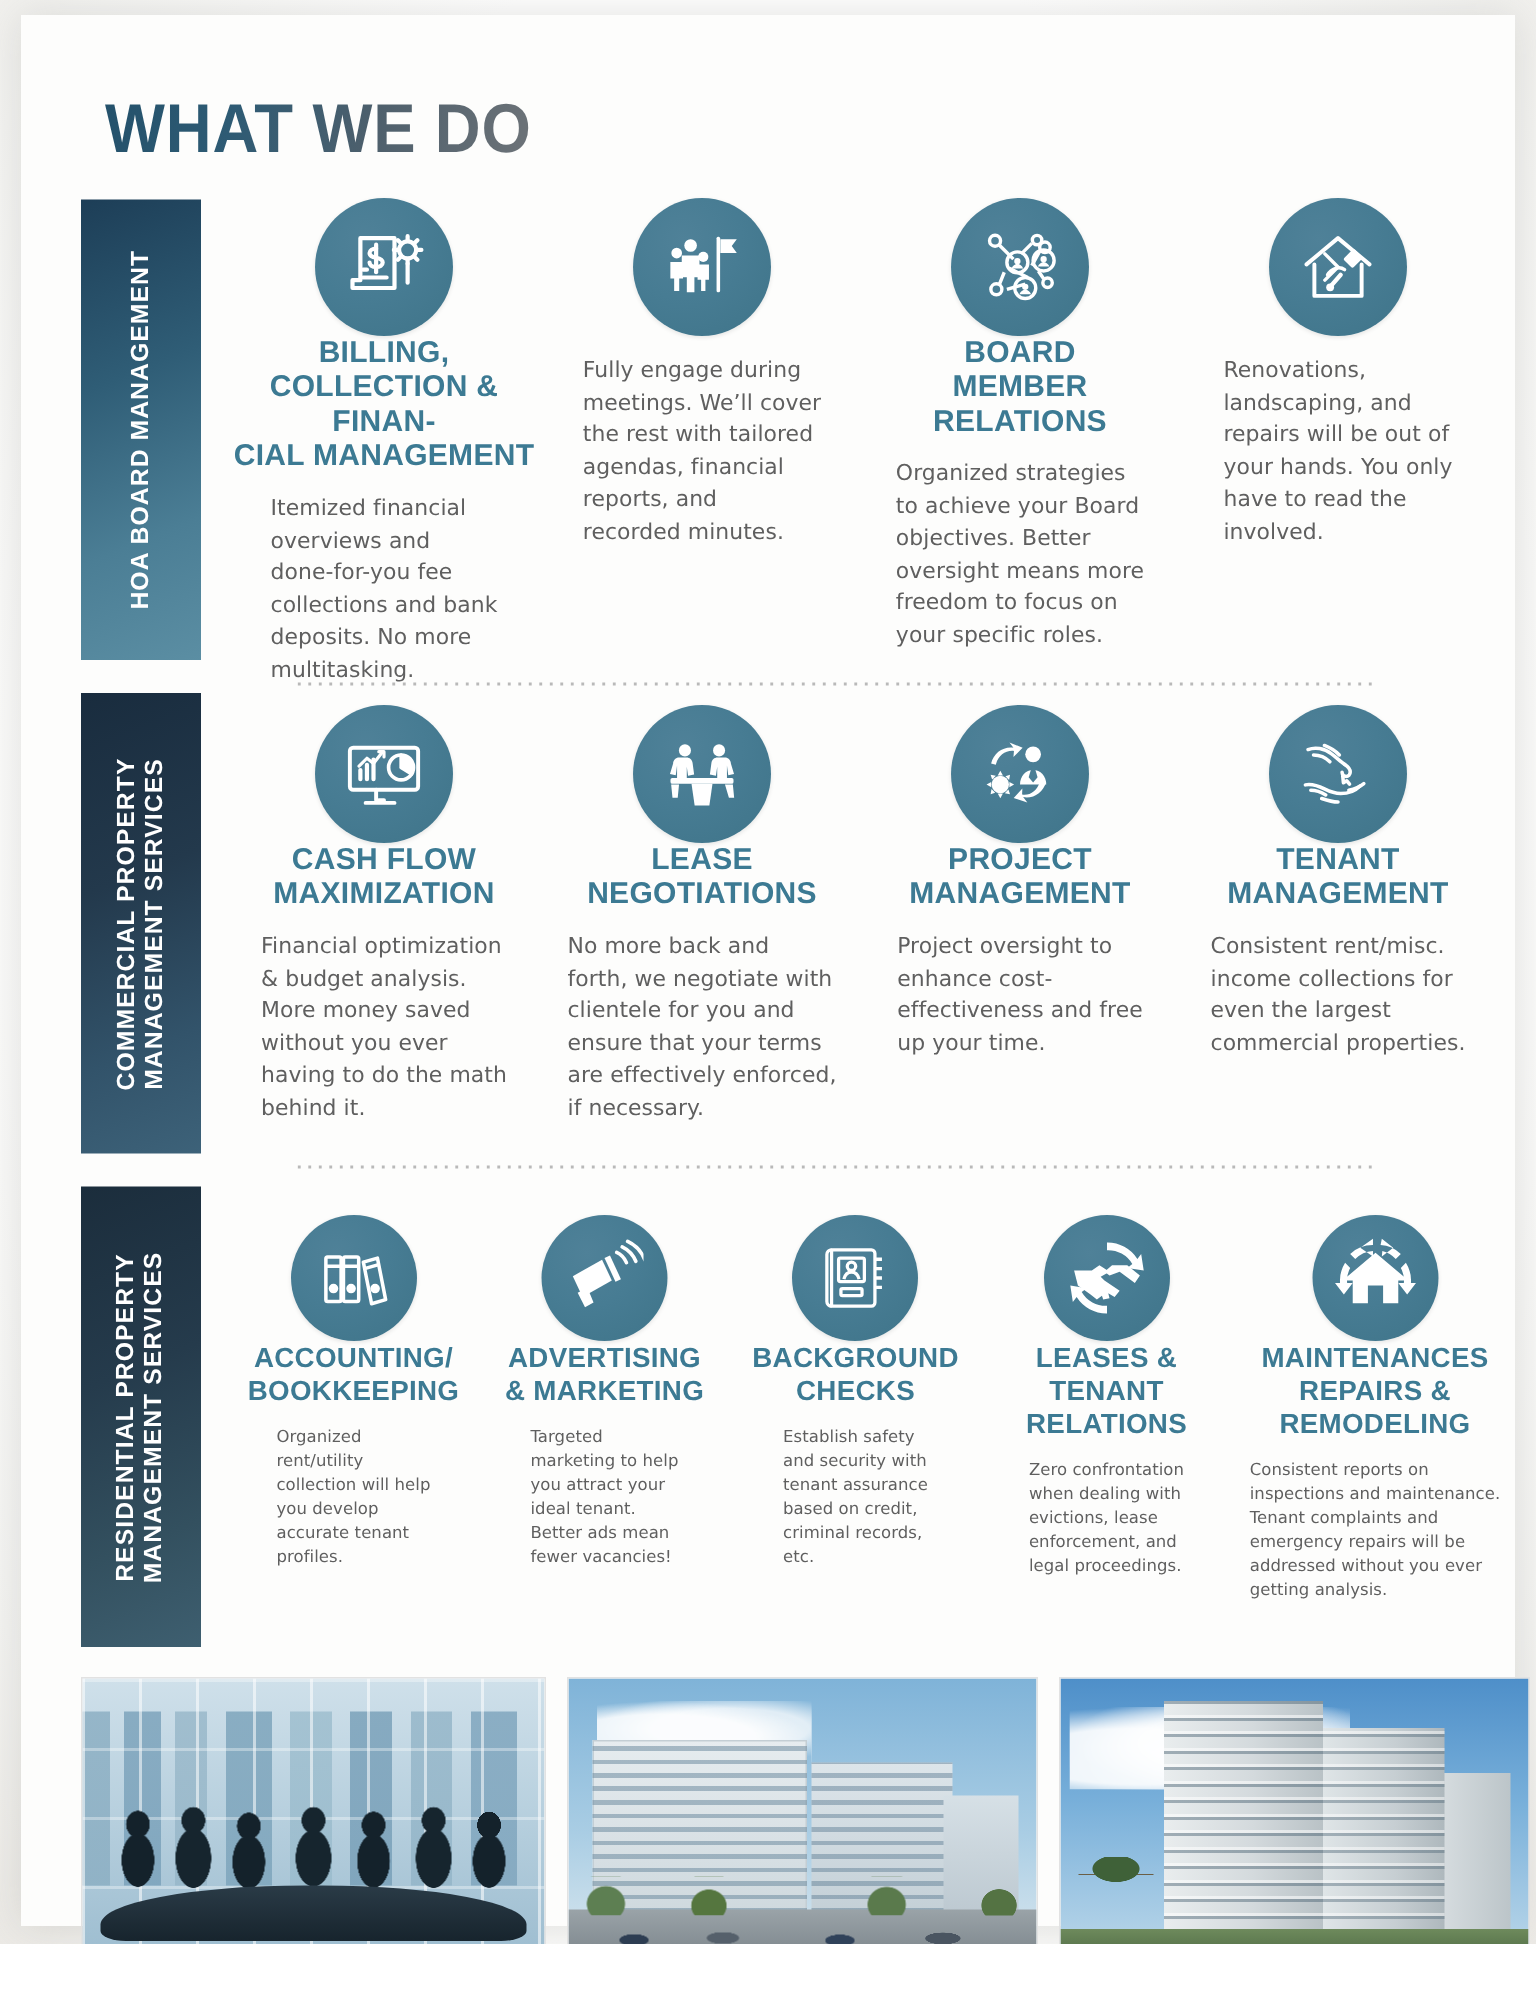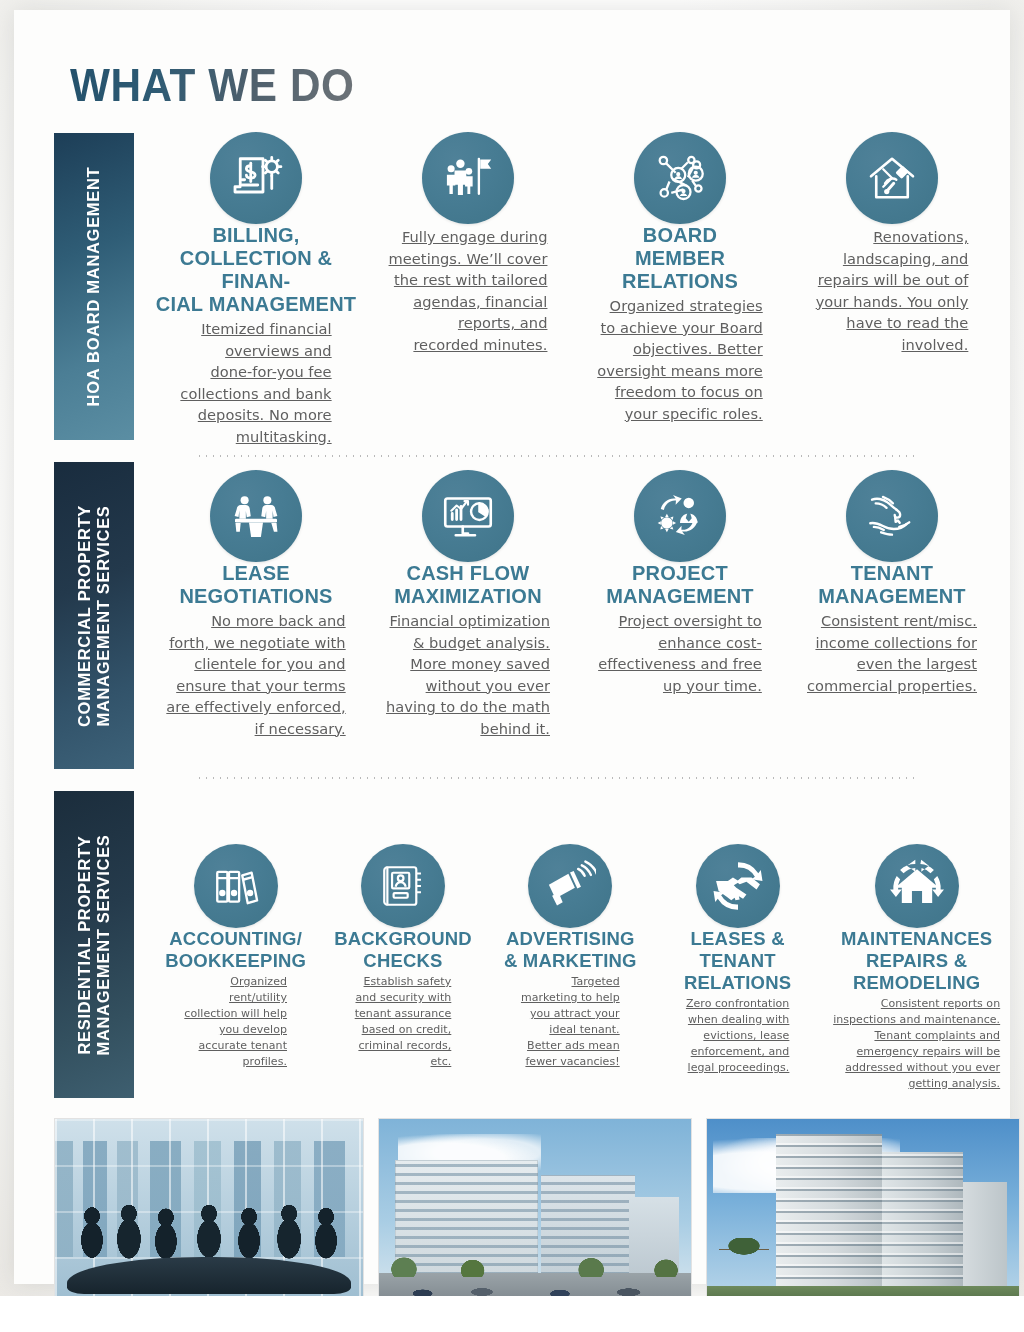--- a/index.html
+++ b/index.html
@@ -51,21 +51,21 @@
     background:linear-gradient(158deg,#1d3e57 0%,#2f5d76 38%,#4b7e95 72%,#5b8ea3 100%);}
   #sb2{left:54px;top:462px;height:307px;
     background:linear-gradient(158deg,#192c3e 0%,#23394c 40%,#32536a 75%,#3d6279 100%);}
   #sb3{left:54px;top:791px;height:307px;
     background:linear-gradient(158deg,#1b2d3c 0%,#253b4c 40%,#33505f 75%,#3e5f70 100%);}
 
   
   .row{position:absolute;display:flex;}
   #row1{left:150px;top:132px;width:850px;}
   #row2{left:150px;top:470px;width:850px;}
-  #row3{left:152px;top:844px;width:860px;}
+  #row3{left:152px;top:810px;width:860px;}
 
   .card{display:flex;flex-direction:column;align-items:center;}
   #row1 .card,#row2 .card{width:212px;}
   #row3 .card{width:172px;}
 
   .circle{
     border-radius:50%;
     background:radial-gradient(circle at 36% 30%,#4f8198 0%,#477c93 45%,#3f7489 100%);
     display:flex;align-items:center;justify-content:center;
     box-shadow:0 1px 3px rgba(0,0,0,.10);
@@ -77,28 +77,27 @@
   .headline{
     color:#3c7a93;
     font-family:"Liberation Sans Narrow","Liberation Sans",sans-serif;
     font-weight:bold;
     font-size:20px;line-height:23px;letter-spacing:.2px;
     text-align:center;text-transform:uppercase;
     white-space:pre-line;
   }
   #row3 .headline{font-size:18.5px;line-height:22px;}
   .body{
-    margin-top:2px;
+    margin-top:12px;
     color:#5f5f5f;
     font-family:"DejaVu Sans","Liberation Sans",sans-serif;
     font-size:14.6px;line-height:21.5px;
-    text-align:right;
+    text-align:left;
     letter-spacing:.05px;
     white-space:pre-line;
-    text-decoration:underline;
   }
   #row3 .body{font-size:11px;line-height:16px;}
   #row3 .card.wide{width:196px;}
 
   
   .sep{
     position:absolute;left:196px;width:720px;height:2px;
     background-image:radial-gradient(circle,#b9b9b9 0 1px,transparent 1px);
     background-size:7px 2px;background-repeat:repeat-x;
   }
@@ -321,61 +320,61 @@
 involved.</div>
     </div>
   </div>
 
   <div class="sep" id="sep1"></div>
 
   <div class="row" id="row2">
 
     <div class="card">
       <div class="circle">
-        <svg width="56" height="56" viewBox="0 0 64 64" fill="#fff">
-          <circle cx="19" cy="14" r="4.6"></circle>
-          <circle cx="45" cy="14" r="4.6"></circle>
-          <path d="M10 24c0-2.6 2-4.6 4.6-4.6h5.6c2.4 0 4.3 1.7 4.6 4l1.2 9-4.6 1-1-7v8.6H13V25.6l-1 7.4-4.4-1z"></path>
-          <path d="M54 24c0-2.6-2-4.6-4.6-4.6h-5.6c-2.4 0-4.3 1.7-4.6 4l-1.2 9 4.6 1 1-7v8.6h7.4V25.6l1 7.4 4.4-1z"></path>
-          <rect x="8" y="35" width="48" height="4.4" rx="1.4"></rect>
-          <path d="M24 39.4h16L37.6 56H26.4z"></path>
-          <path d="M8.5 40h6l-1 10h-4zM49.5 40h6l1 10h-4z"></path>
-        </svg>
-      </div>
-      <div class="headline">LEASE
-NEGOTIATIONS</div>
-      <div class="body">No more back and
-forth, we negotiate with
-clientele for you and
-ensure that your terms
-are effectively enforced,
-if necessary.</div>
-    </div>
-
-    <div class="card">
-      <div class="circle">
         <svg width="56" height="56" viewBox="0 0 64 64" fill="none" stroke="#fff" stroke-width="3" stroke-linecap="round" stroke-linejoin="round">
           <rect x="6" y="12" width="52" height="32" rx="2.5"></rect>
           <path d="M26 44v8M18 54h22M32 52h-4"></path>
           <path d="M14 36v-7M19 36v-11M24 36v-15" stroke-width="3.2"></path>
           <path d="M13 26l6-6 5 4 7-9" stroke-width="2.4"></path>
           <path d="M28 15h4v4" stroke-width="2.4"></path>
           <circle cx="45" cy="27" r="9.5" stroke-width="2.8"></circle>
           <path d="M45 27V17.5M45 27l8 5" stroke-width="2.6"></path>
           <path d="M45 27 L45 17.5 A9.5 9.5 0 0 1 53 32 Z" fill="#fff" stroke="none"></path>
         </svg>
       </div>
       <div class="headline">CASH FLOW
 MAXIMIZATION</div>
       <div class="body">Financial optimization
 &amp; budget analysis.
 More money saved
 without you ever
 having to do the math
 behind it.</div>
+    </div>
+
+    <div class="card">
+      <div class="circle">
+        <svg width="56" height="56" viewBox="0 0 64 64" fill="#fff">
+          <circle cx="19" cy="14" r="4.6"></circle>
+          <circle cx="45" cy="14" r="4.6"></circle>
+          <path d="M10 24c0-2.6 2-4.6 4.6-4.6h5.6c2.4 0 4.3 1.7 4.6 4l1.2 9-4.6 1-1-7v8.6H13V25.6l-1 7.4-4.4-1z"></path>
+          <path d="M54 24c0-2.6-2-4.6-4.6-4.6h-5.6c-2.4 0-4.3 1.7-4.6 4l-1.2 9 4.6 1 1-7v8.6h7.4V25.6l1 7.4 4.4-1z"></path>
+          <rect x="8" y="35" width="48" height="4.4" rx="1.4"></rect>
+          <path d="M24 39.4h16L37.6 56H26.4z"></path>
+          <path d="M8.5 40h6l-1 10h-4zM49.5 40h6l1 10h-4z"></path>
+        </svg>
+      </div>
+      <div class="headline">LEASE
+NEGOTIATIONS</div>
+      <div class="body">No more back and
+forth, we negotiate with
+clientele for you and
+ensure that your terms
+are effectively enforced,
+if necessary.</div>
     </div>
 
     <div class="card">
       <div class="circle">
         <svg width="56" height="56" viewBox="0 0 64 64" fill="#fff">
           <path d="M10 24c2-8 9-13 17-12l-3-4 10 4-7 7 .4-4.6C21 13.7 15.2 18 13.6 25z"></path>
           <path d="M52 38c-2.4 8-9.6 13-17.6 11.6l3.2 4.2-10.4-3.6 6.6-7.2-.2 4.6c6 1 11.6-3 13.4-9.6z"></path>
           <circle cx="17" cy="40" r="6.6"></circle>
           <path d="M17 29.5l2 3.6h-4zM17 50.5l2-3.6h-4zM6.5 40l3.6-2v4zM27.5 40l-3.6-2v4zM9.6 32.6l4 .7-2.8 2.8zM24.4 47.4l-4-.7 2.8-2.8zM24.4 32.6l-.7 4-2.8-2.8zM9.6 47.4l.7-4 2.8 2.8z"></path>
           <circle cx="42" cy="17" r="6"></circle>
@@ -435,42 +434,20 @@
       <div class="body">Organized
 rent/utility
 collection will help
 you develop
 accurate tenant
 profiles.</div>
     </div>
 
     <div class="card">
       <div class="circle">
-        <svg width="50" height="50" viewBox="0 0 64 64" fill="none" stroke="#fff" stroke-width="2.8" stroke-linejoin="round">
-          <path d="M12 8h34a3 3 0 0 1 3 3v42a3 3 0 0 1-3 3H12z"></path>
-          <path d="M12 8c-2.2 0-4 1.8-4 4v40c0 2.2 1.8 4 4 4"></path>
-          <path d="M49 16h6M49 24h6M49 32h6M49 40h6"></path>
-          <rect x="18" y="15" width="22" height="20" rx="1.5"></rect>
-          <circle cx="29" cy="22" r="3.6"></circle>
-          <path d="M22.5 33c1-4 3.6-6 6.5-6s5.5 2 6.5 6"></path>
-          <rect x="20" y="41" width="18" height="6" rx="1.2"></rect>
-        </svg>
-      </div>
-      <div class="headline">BACKGROUND
-CHECKS</div>
-      <div class="body">Establish safety
-and security with
-tenant assurance
-based on credit,
-criminal records,
-etc.</div>
-    </div>
-
-    <div class="card">
-      <div class="circle">
         <svg width="52" height="52" viewBox="0 0 64 64" fill="#fff">
           <path d="M6 30.5 L30 17 L38 34 L14 47.5 Z"></path>
           <path d="M10 44 L18 40 L23 52 L16 56 Z"></path>
           <path d="M32 15.5 L36.5 13.5 L45.5 33 L41 35 Z"></path>
           <g fill="none" stroke="#fff" stroke-width="3" stroke-linecap="round">
             <path d="M42 11c3.5 1.6 6.4 4.6 8 8.4"></path>
             <path d="M46.5 6.5c5 2.4 9 6.6 11.2 11.8"></path>
             <path d="M51 2c6.4 3 11.5 8.4 14 15"></path>
           </g>
         </svg>
@@ -480,20 +457,42 @@
       <div class="body">Targeted
 marketing to help
 you attract your
 ideal tenant.
 Better ads mean
 fewer vacancies!</div>
     </div>
 
     <div class="card">
       <div class="circle">
+        <svg width="50" height="50" viewBox="0 0 64 64" fill="none" stroke="#fff" stroke-width="2.8" stroke-linejoin="round">
+          <path d="M12 8h34a3 3 0 0 1 3 3v42a3 3 0 0 1-3 3H12z"></path>
+          <path d="M12 8c-2.2 0-4 1.8-4 4v40c0 2.2 1.8 4 4 4"></path>
+          <path d="M49 16h6M49 24h6M49 32h6M49 40h6"></path>
+          <rect x="18" y="15" width="22" height="20" rx="1.5"></rect>
+          <circle cx="29" cy="22" r="3.6"></circle>
+          <path d="M22.5 33c1-4 3.6-6 6.5-6s5.5 2 6.5 6"></path>
+          <rect x="20" y="41" width="18" height="6" rx="1.2"></rect>
+        </svg>
+      </div>
+      <div class="headline">BACKGROUND
+CHECKS</div>
+      <div class="body">Establish safety
+and security with
+tenant assurance
+based on credit,
+criminal records,
+etc.</div>
+    </div>
+
+    <div class="card">
+      <div class="circle">
         <svg width="54" height="54" viewBox="0 0 64 64" fill="#fff">
           <path d="M32 4a28 28 0 0 1 24 13l3-4 2 13-13-2 4-3A22 22 0 0 0 32 10z"></path>
           <path d="M32 60a28 28 0 0 1-24-13l-3 4-2-13 13 2-4 3A22 22 0 0 0 32 54z"></path>
           <path d="M6 26h14l6-4 8 5-7 4 3 3 12 8-4 5-5-3 1 4-5 1-1-3-4 3-5-4-10-7z"></path>
           <path d="M36 22h12l10 8-4 6-12-9-8 3-4-3z"></path>
         </svg>
       </div>
       <div class="headline">LEASES &amp;
 TENANT
 RELATIONS</div>

